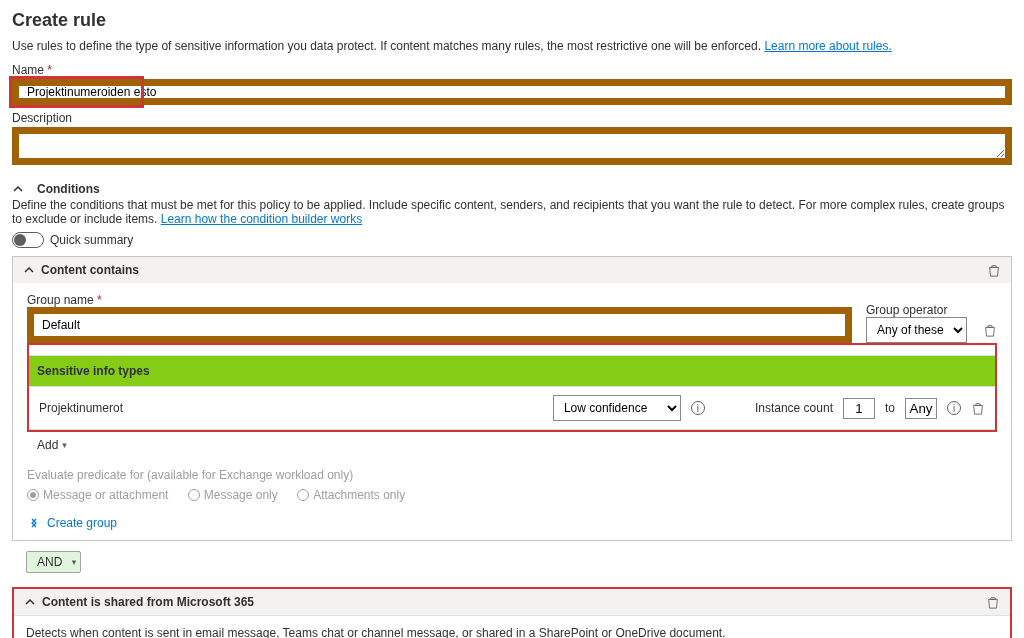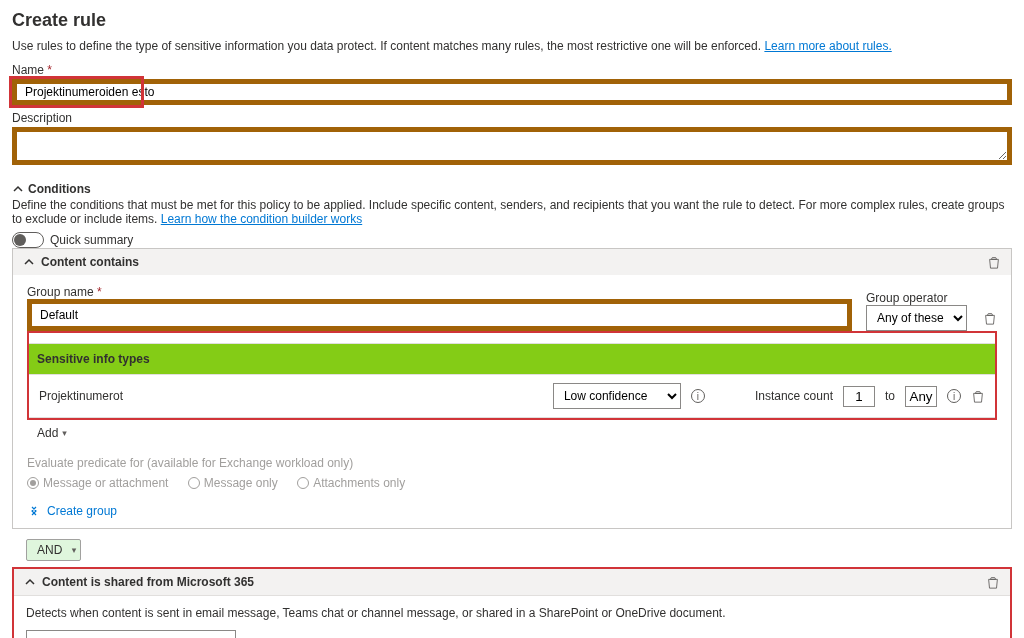--- a/index.html
+++ b/index.html
@@ -2,30 +2,30 @@
 <html><head>
 <meta charset="utf-8">
 <style>
   * { box-sizing: border-box; font-family: "Segoe UI", Arial, sans-serif; }
   body { margin: 0; padding: 10px 12px; font-size: 12px; color: #323130; }
   .title { font-size: 18px; font-weight: 600; margin: 0 0 8px 0; }
   .help-text { font-size: 12px; color: #323130; margin-bottom: 10px; }
   .link { color: #0078d4; text-decoration: underline; cursor: pointer; }
   .field-label { font-size: 12px; margin-top: 6px; margin-bottom: 2px; }
   .req { color: #a4262c; }
-  input[type=text], textarea { width: 100%; border: 5px solid #a16207; padding: 4px 8px; font-size: 12px; font-family: inherit; }
+  input[type=text], textarea { width: 100%; border: 7px solid #a16207; padding: 4px 8px; font-size: 12px; font-family: inherit; }
   textarea { height: 38px; resize: both; }
 
-  .section-heading { font-weight:600; margin-top:14px; display:flex; align-items:center; gap:4px; }
+  .section-heading { font-weight:600; margin-top:14px; display:flex; align-items:center; gap:13px; }
   .section-desc { font-size:12px; margin:2px 0 6px; }
   .toggle-row { display:flex; align-items:center; gap:6px; margin-top:4px; }
   .toggle { width:32px; height:16px; border:1px solid #605e5c; border-radius:10px; position:relative; background:#fff; display:inline-block; }
   .toggle .knob { width:12px; height:12px; background:#605e5c; border-radius:50%; position:absolute; top:1px; left:1px; }
 
-  .pane { border:1px solid #c8c6c4; }
+  .pane { border:1px solid #c8c6c4; margin-top:8px; }
   .pane-header { background:#f3f2f1; padding:6px 10px; font-weight:600; display:flex; align-items:center; gap:6px; position:relative; }
   .pane-header .trash { margin-left:auto; }
   .pane-body { padding:10px 14px; }
 
   .flex { display:flex; align-items:center; gap:16px; }
   .label-sm { font-size:12px; }
 
   select { border:1px solid #8a8886; background:#fff; padding:3px 6px; font-size:12px; height:26px; }
   .trash-icon { width:14px; height:14px; color:#605e5c; }
 

